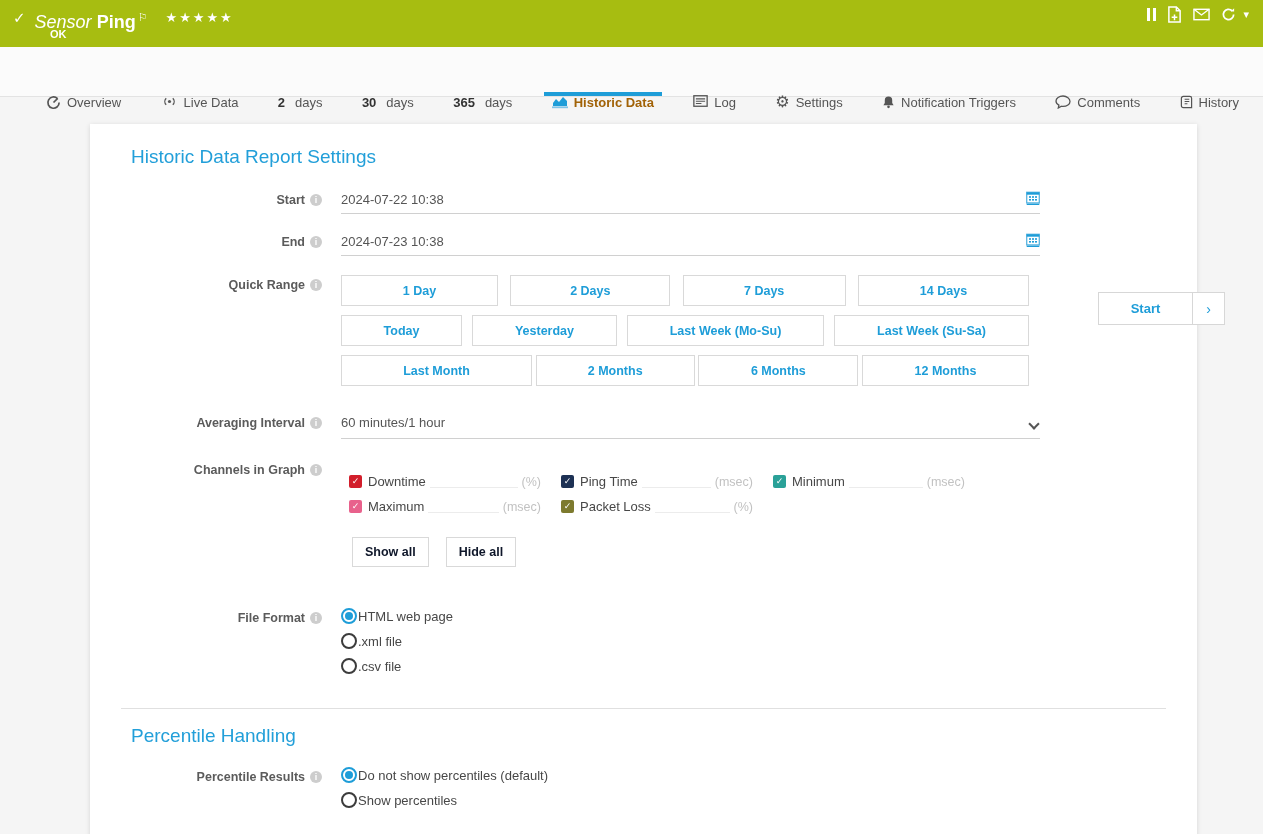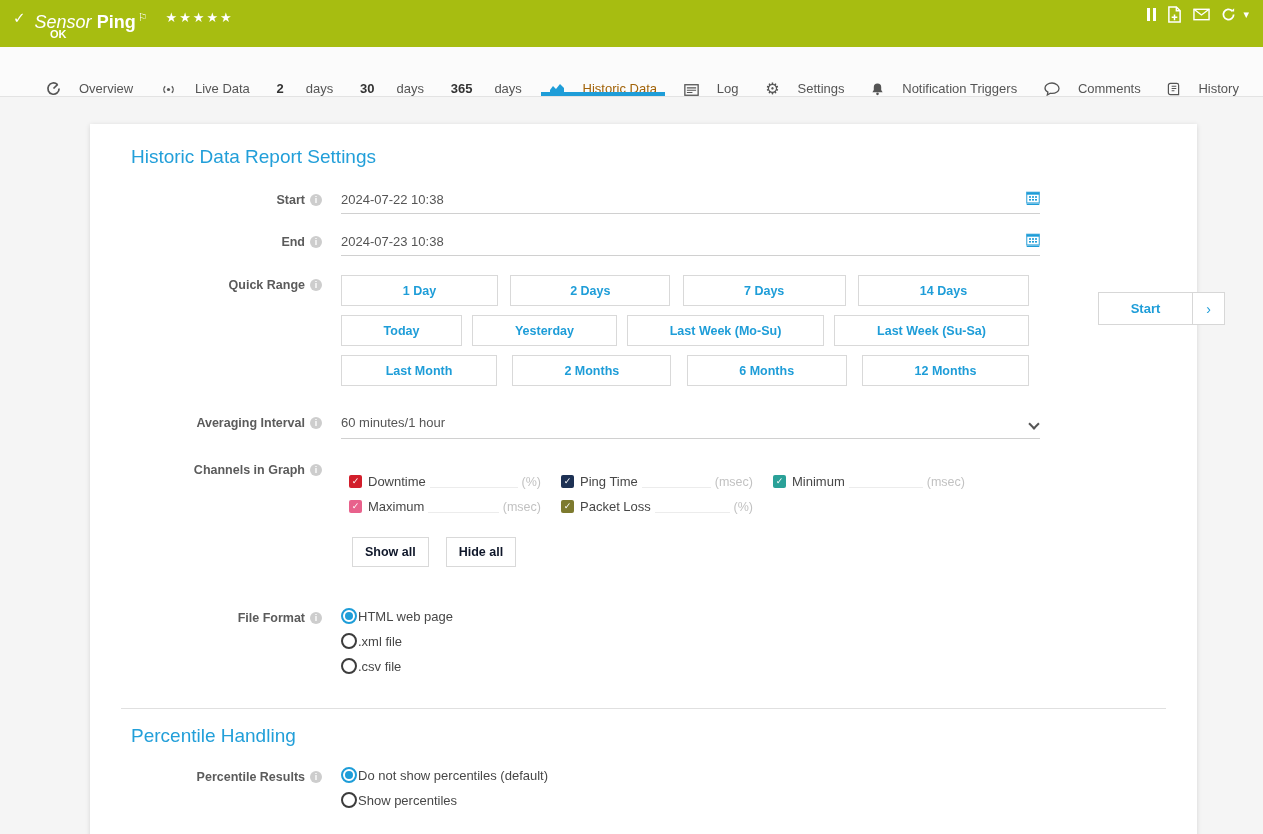--- a/index.html
+++ b/index.html
@@ -36,26 +36,26 @@
   .tabbar {
     height: 50px;
     background: #fbfbfb;
     border-bottom: 1px solid #e3e3e3;
     display: flex;
     align-items: stretch;
     justify-content: space-between;
     padding: 0 22px 0 44px;
   }
   .tab {
-    display: flex; align-items: flex-end; gap: 18px;
+    display: flex; align-items: flex-start; gap: 6px;
     font-size: 13px; color: #555; cursor: pointer;
     position: relative; padding: 0 2px; margin-top: 48px;
   }
   .tab .tab-bold { font-weight: bold; color: #333; margin-right: 4px; }
-  .tab.active { color: #a16207; font-weight: normal; }
+  .tab.active { color: #a16207; font-weight: bold; }
   .tab.active::after {
     content: ''; position: absolute; left: -6px; right: -6px; bottom: 0;
     height: 4px; background: #1e9dd8;
   }
   .tab svg { flex: none; }
   .gear-glyph { font-size: 16px; line-height: 14px; color: #555; }
 
   
   .card {
     position: absolute;
@@ -111,21 +111,21 @@
   .btn {
     background: #fff; border: 1px solid #d9d9d9;
     color: #1e9dd8; font-weight: bold; font-size: 12.5px;
     height: 31px; cursor: pointer;
     font-family: "Liberation Sans", "DejaVu Sans", sans-serif;
   }
   .qr-row-1 .btn:nth-child(1){width:157px}.qr-row-1 .btn:nth-child(2){width:160px}
   .qr-row-1 .btn:nth-child(3){width:163px}.qr-row-1 .btn:nth-child(4){width:171px}
   .qr-row-2 .btn:nth-child(1){width:121px}.qr-row-2 .btn:nth-child(2){width:145px}
   .qr-row-2 .btn:nth-child(3){width:197px}.qr-row-2 .btn:nth-child(4){width:195px}
-  .qr-row-3 .btn:nth-child(1){width:156px}.qr-row-3 .btn:nth-child(2){width:159px}
+  .qr-row-3 .btn:nth-child(1){width:191px}.qr-row-3 .btn:nth-child(2){width:159px}
   .qr-row-3 .btn:nth-child(3){width:160px}.qr-row-3 .btn:nth-child(4){width:167px}
 
   
   .channels-grid {
     display: grid; grid-template-columns: repeat(3, 192px);
     column-gap: 20px; row-gap: 10px;
     margin-left: 8px; margin-top: 14px;
   }
   .ch { display: flex; align-items: center; font-size: 13px; color: #474747; cursor: pointer; }
   .cb {

